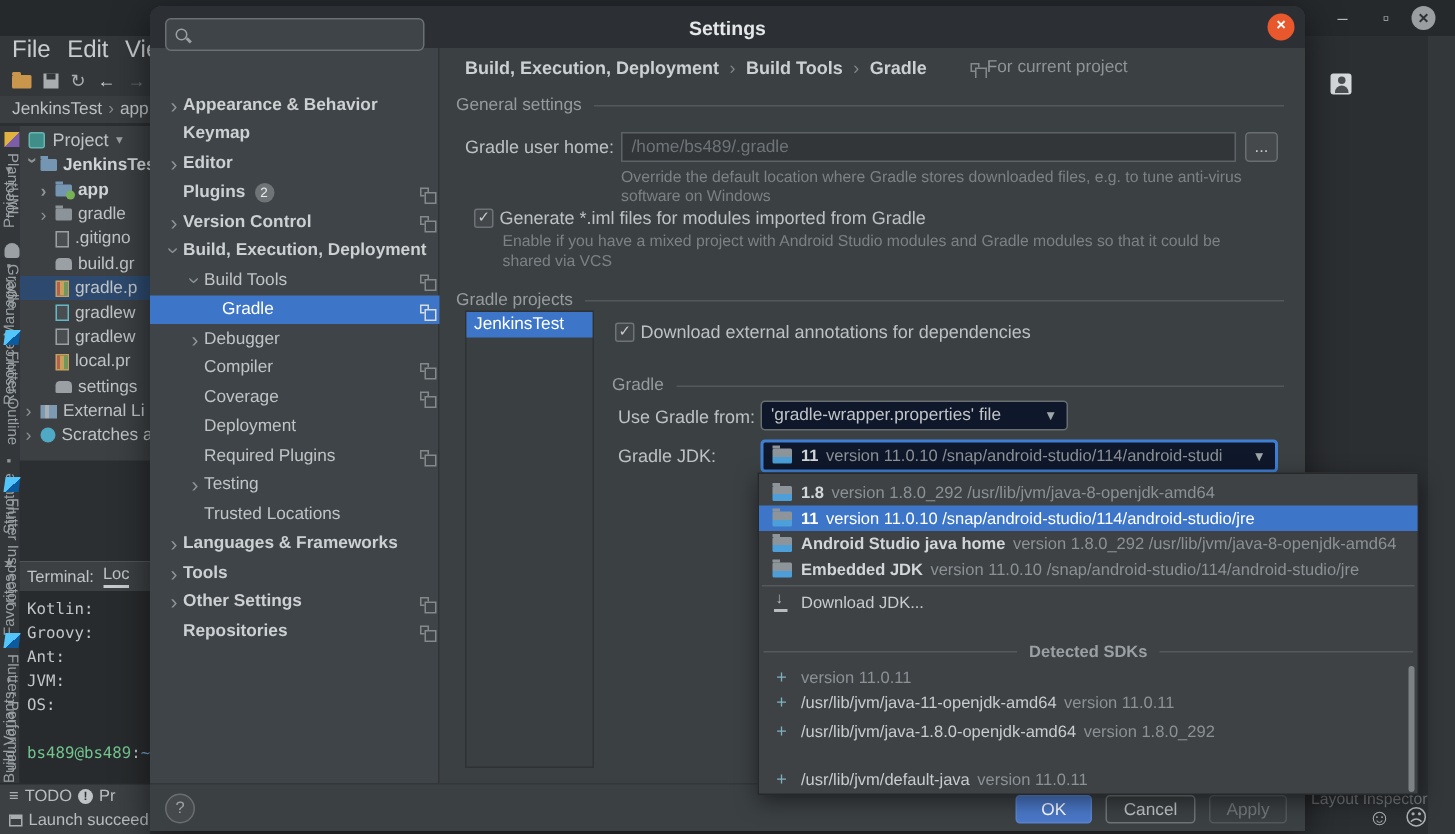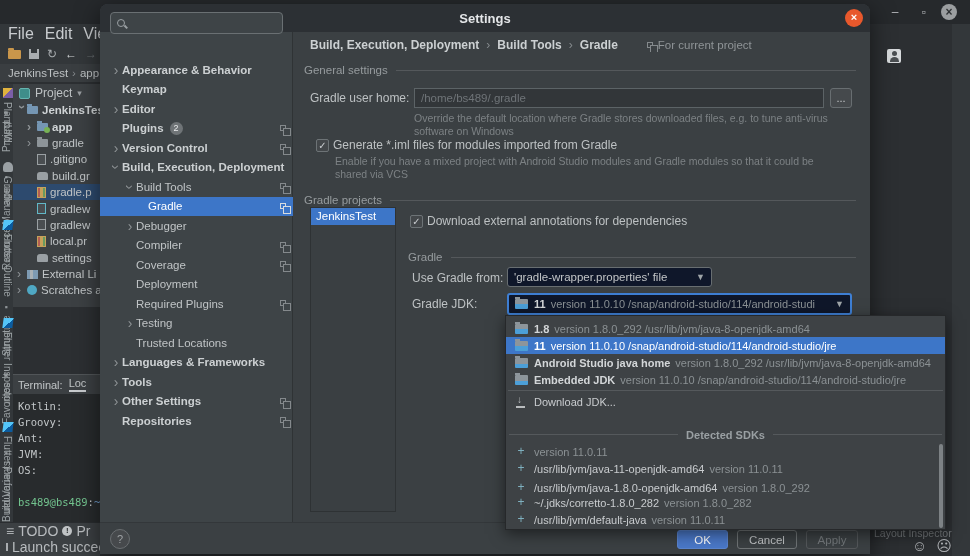--- a/index.html
+++ b/index.html
@@ -50,21 +50,21 @@
   .vtab-left{position:absolute;left:0;width:13px;writing-mode:vertical-rl;transform:rotate(180deg);font-size:10px;color:#9aa0a3;white-space:nowrap;display:flex;align-items:center;gap:3px}
   .vtab-left .vicon{font-size:9px;color:#8f9497;transform:rotate(180deg)}
   
   #terminal{left:13px;top:374px;width:87px;height:148px;background:#282b2d;border-top:1px solid #515558}
   #terminal .thead{height:19px;background:#3c4043;display:flex;align-items:center;gap:6px;padding-left:5px;font-size:11px;color:#c0c4c6;white-space:nowrap;overflow:hidden}
   #terminal .ttab{border-bottom:2px solid #c8cbce;padding-bottom:1px}
   #terminal .tbody{padding:4px 0 0 5px;font-family:"DejaVu Sans Mono",monospace;font-size:10.5px;line-height:16px;color:#c2c6c8;white-space:nowrap;overflow:hidden}
   .tgreen{color:#73c48f}.tblue{color:#729fcf}
   
   #bottom-left{left:0;top:522px;width:100px;height:34px;background:#3c4043;border-top:1px solid #2a2d30;overflow:hidden}
-  .blrow{display:flex;align-items:center;gap:4px;padding-left:6px;height:16px;font-size:14px;color:#b9bcbf;white-space:nowrap}
+  .blrow{display:flex;align-items:center;gap:4px;padding-left:6px;height:16px;font-size:11px;color:#b9bcbf;white-space:nowrap}
   .ic-menu::before{content:"≡";color:#a9adb0}
   .ic-problem{width:10px;height:10px;border-radius:50%;background:#c0c3c5;color:#2e3234;font-size:8px;font-weight:bold;text-align:center;line-height:10px}
   .ic-problem::before{content:"!"}
   .ic-win{width:9px;height:8px;border:1px solid #a9adb0;position:relative}
   .ic-win::before{content:"";position:absolute;left:0;top:0;right:0;height:2px;background:#a9adb0}
   
   #right-stripe{left:952px;top:24px;width:18px;height:532px;background:#33373a}
   .vtab-right{position:absolute;left:2px;writing-mode:vertical-rl;font-size:10px;color:#9aa0a3;white-space:nowrap;display:flex;align-items:center;gap:4px}
   .ri{width:10px;height:10px;flex:none}
   .ri-plantuml{background:linear-gradient(135deg,#e0b23f 50%,#7b5ea7 50%)}
@@ -527,24 +527,19 @@
   <div class="prow" style="top:144px">
       <span class="plic cy"></span>
       <span class="pname">/usr/lib/jvm/java-11-openjdk-amd64</span>
       <span class="jdet">version 11.0.11</span>
     </div>
   <div class="prow" style="top:163px">
       <span class="plic cy"></span>
       <span class="pname">/usr/lib/jvm/java-1.8.0-openjdk-amd64</span>
       <span class="jdet">version 1.8.0_292</span>
     </div>
-  <div class="prow" style="top:178px">
-      <span class="plic cy"></span>
-      <span class="pname">~/.jdks/corretto-1.8.0_282</span>
-      <span class="jdet">version 1.8.0_282</span>
-    </div>
   <div class="prow" style="top:195px">
       <span class="plic cy"></span>
       <span class="pname">/usr/lib/jvm/default-java</span>
       <span class="jdet">version 11.0.11</span>
     </div>
   <div id="pop-scroll"></div>
 </div>
 
 </body></html>

